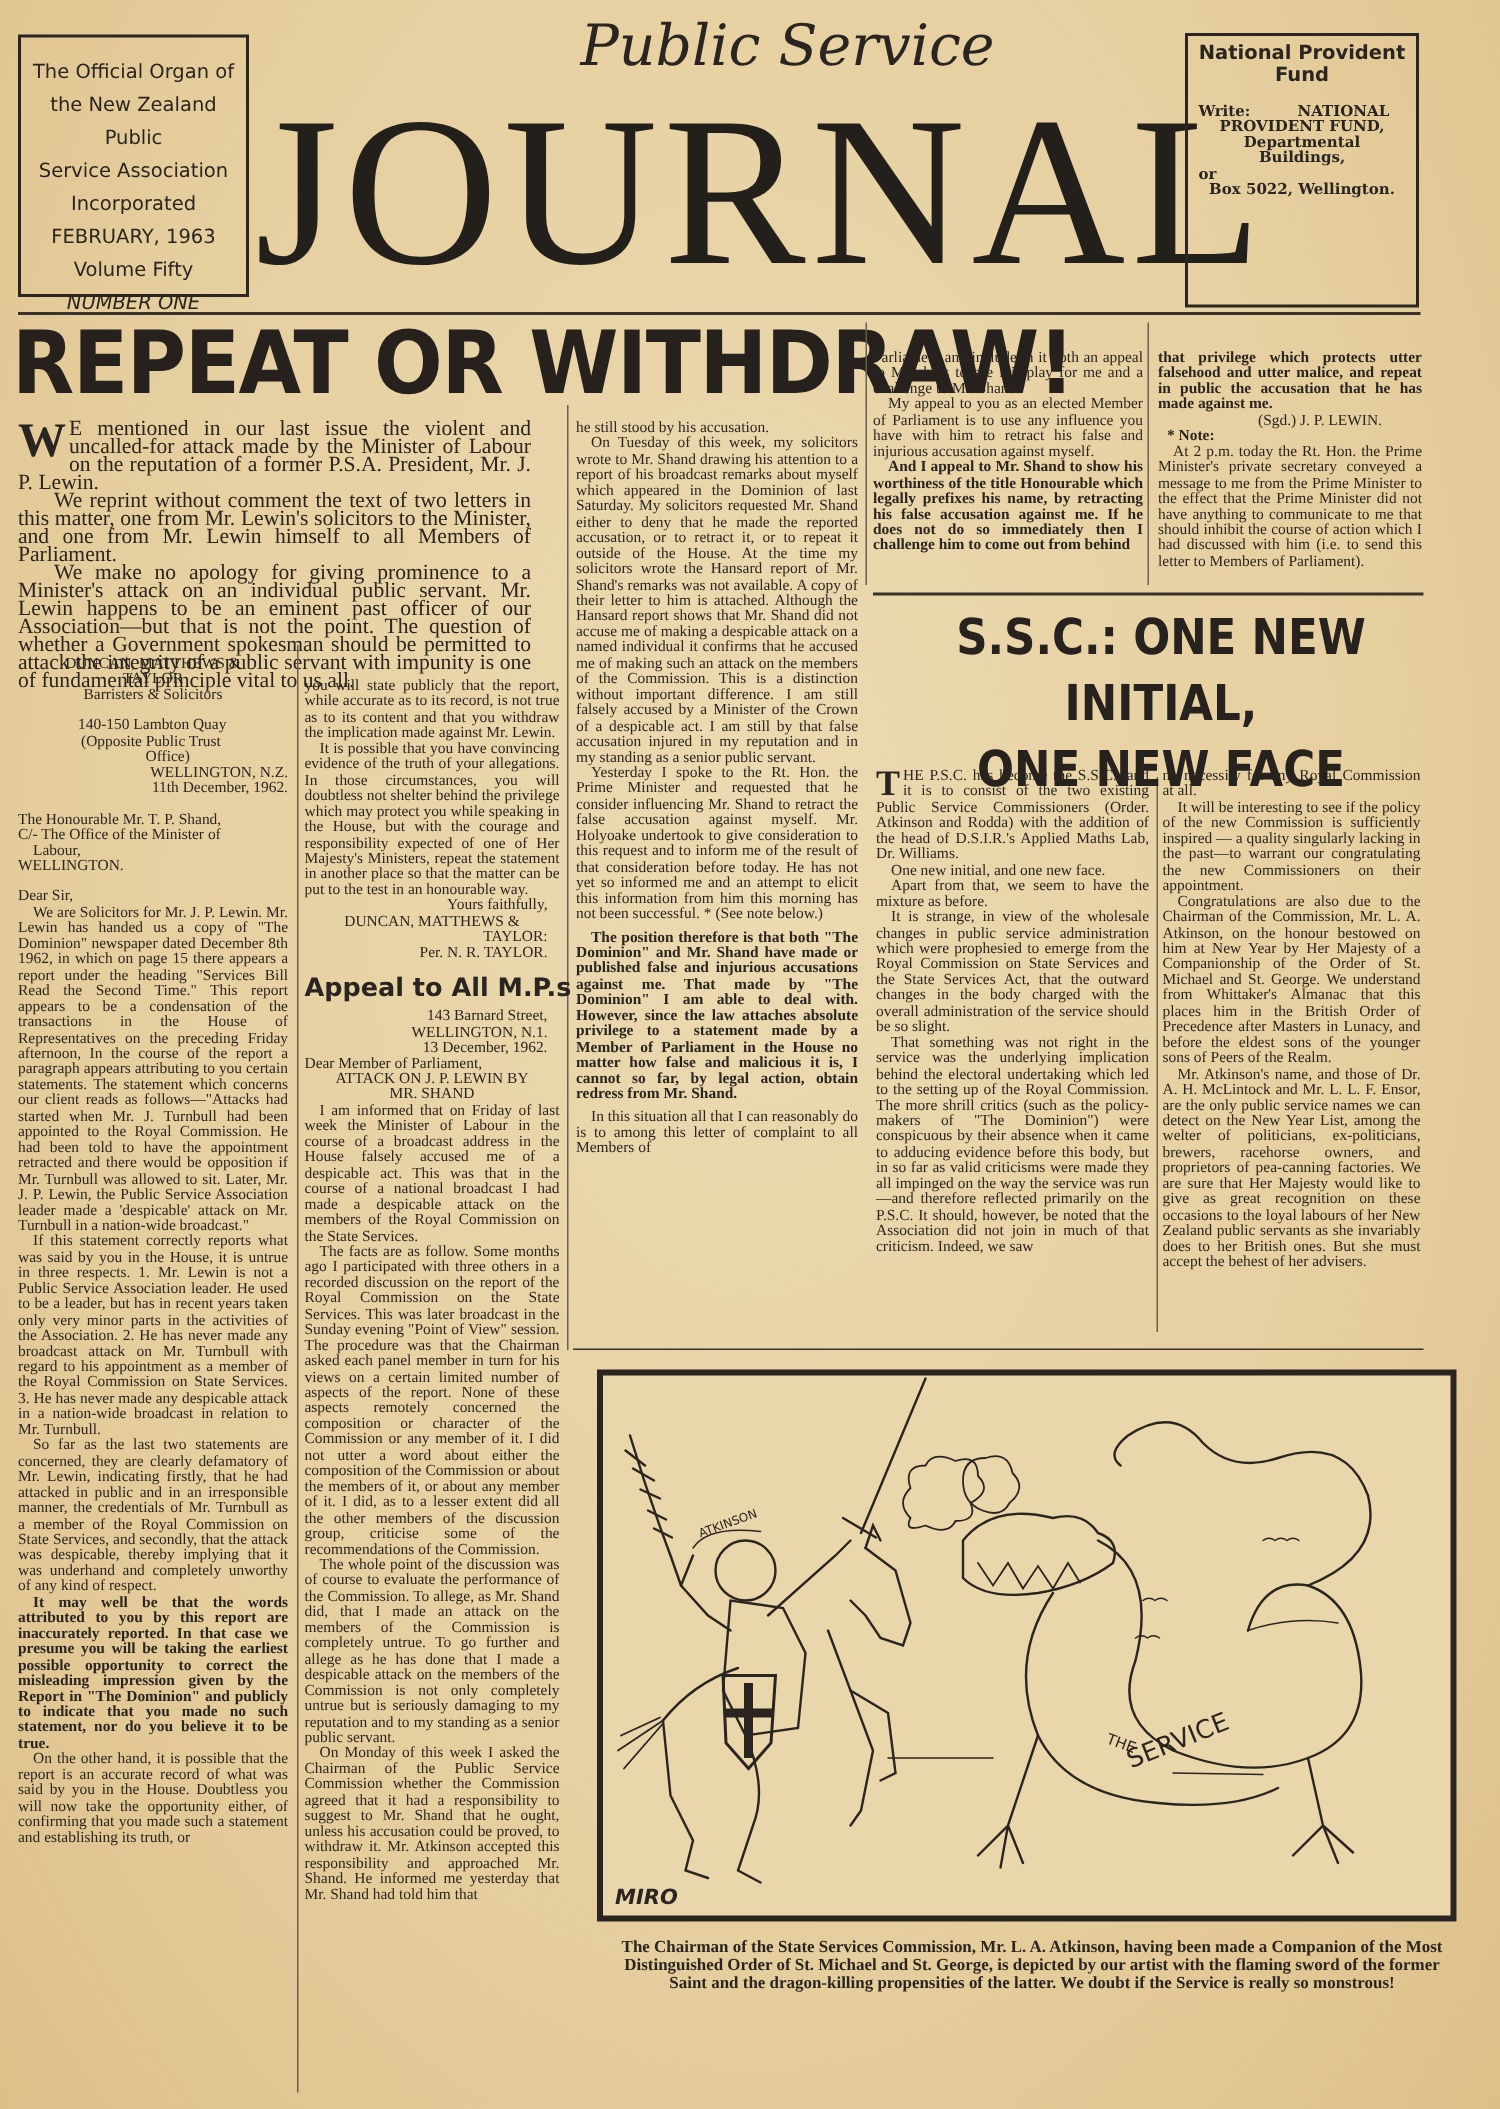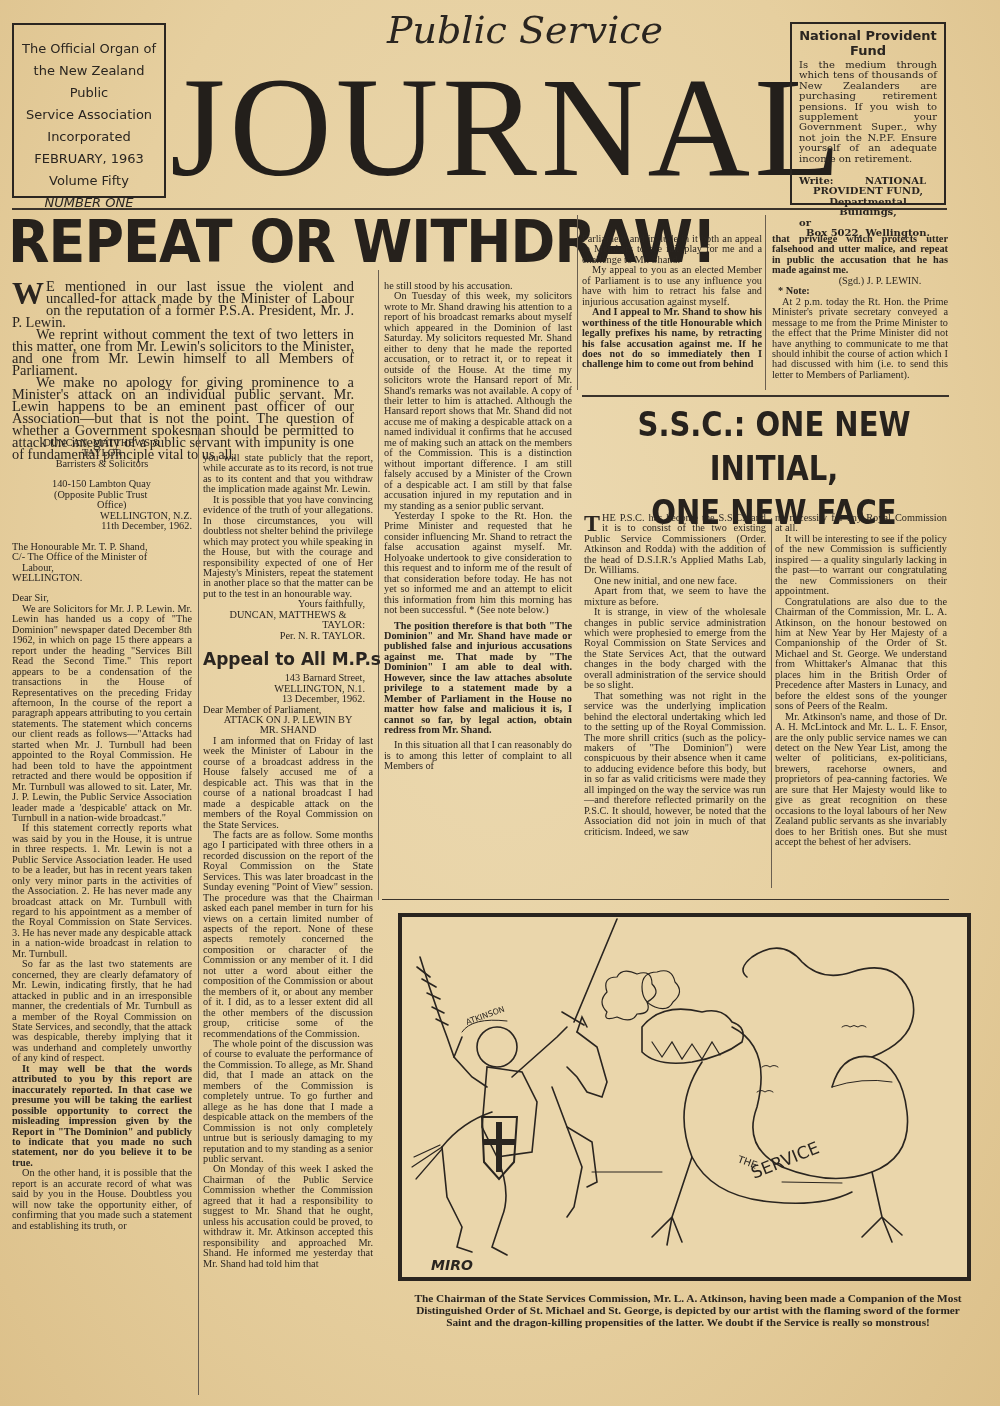--- a/index.html
+++ b/index.html
@@ -95,21 +95,20 @@
   <span class="line">FEBRUARY, 1963</span>
   <span class="line">Volume Fifty</span>
   <span class="line italic">NUMBER ONE</span>
 </div>
 
 <div class="abs mast-sub">Public Service</div>
 <div class="abs mast-main">JOURNAL</div>
 
 <div class="abs npf-box">
   <div class="npf-title">National Provident Fund</div>
-  <div class="npf-body">Is the medium through which tens of thousands of New Zealanders are purchasing retirement pensions. If you wish to supplement your Government Super., why not join the N.P.F. Ensure yourself of an adequate income on retirement.</div>
   <div class="npf-write">
     <span>Write:</span>
     <span style="margin-left:28px">NATIONAL</span>
   </div>
   <div class="npf-addr">PROVIDENT FUND,</div>
   <div class="npf-addr">Departmental Buildings,</div>
   <div style="font-weight:bold">or</div>
   <div class="npf-addr">Box 5022, Wellington.</div>
 </div>
 
@@ -263,16 +262,16 @@
     <path d="M430 170 Q460 160 490 165" stroke-width="1"></path>
 
     <path d="M290 240 L270 300 L250 320 M270 300 L280 325 M270 300 L265 328"></path>
     <path d="M470 255 L480 300 L460 320 M480 300 L490 325 M480 300 L500 318"></path>
 
     <path d="M360 150 q4 -3 8 0 q4 -3 8 0 M355 175 q4 -3 8 0 q4 -3 8 0 M440 110 q4 -3 8 0 q4 -3 8 0 q4 -3 8 0" stroke-width="1"></path>
     <text x="65" y="108" font-family="DejaVu Sans, sans-serif" font-size="8" fill="#2a2520" stroke="none" transform="rotate(-20 65 108)">ATKINSON</text>
     <text x="335" y="245" font-family="DejaVu Sans, sans-serif" font-size="10" fill="#2a2520" stroke="none" transform="rotate(20 335 245)">THE</text>
     <text x="352" y="262" font-family="DejaVu Sans, sans-serif" font-size="17" fill="#2a2520" stroke="none" transform="rotate(-22 352 262)">SERVICE</text>
   </svg>
-  <div class="abs signature" style="left:8px; bottom:4px;margin-left:21px;">MIRO</div>
+  <div class="abs signature" style="left:8px; bottom:4px;">MIRO</div>
 </div>
 
 <div class="abs caption">The Chairman of the State Services Commission, Mr. L. A. Atkinson, having been made a Companion of the Most Distinguished Order of St. Michael and St. George, is depicted by our artist with the flaming sword of the former Saint and the dragon-killing propensities of the latter. We doubt if the Service is really so monstrous!</div>
 
 </body></html>

